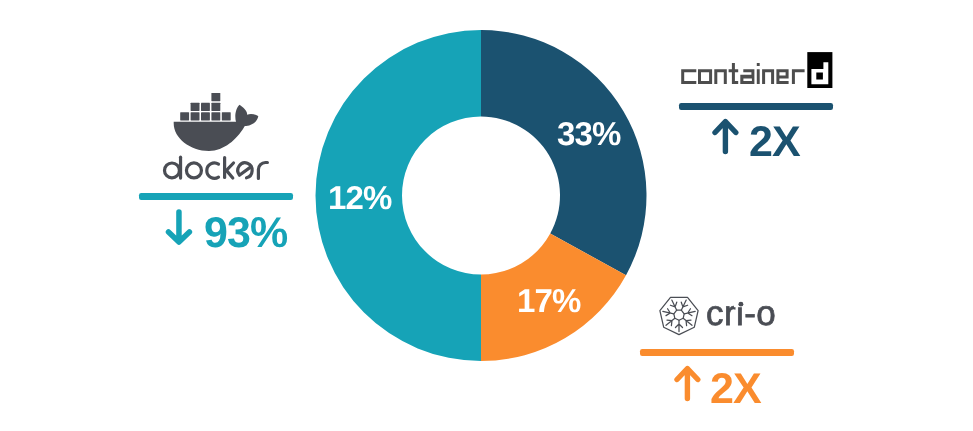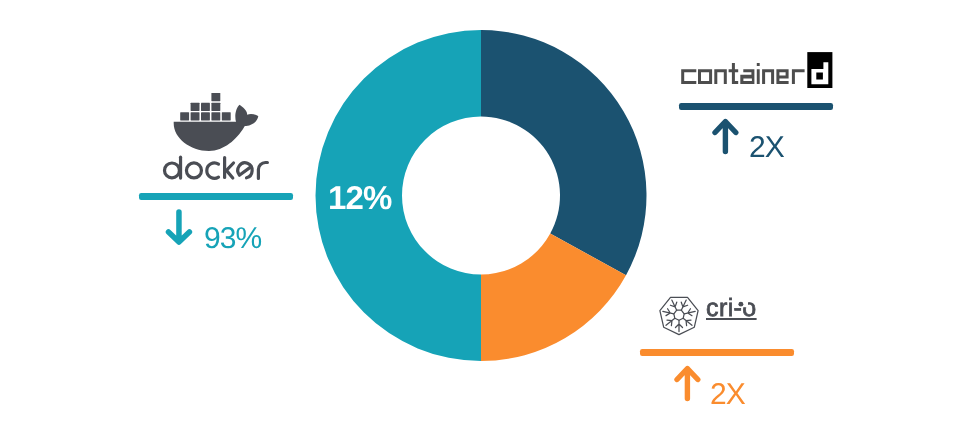--- a/index.html
+++ b/index.html
@@ -10,34 +10,36 @@
   .pct-label{position:absolute;color:#ffffff;font-weight:bold;font-size:33px;letter-spacing:-0.9px;line-height:1;white-space:nowrap;}
   #lbl-50{left:328px;top:181px;}
   #lbl-33{left:557px;top:117px;}
   #lbl-17{left:517px;top:284px;}
   #rule-docker{left:139px;top:193px;width:154px;height:7px;background:#16a3b7;}
   #delta-docker{left:204px;top:212px;color:#16a3b7;}
   #rule-containerd{left:679px;top:103px;width:154px;height:7px;background:#1b5270;}
   #delta-containerd{left:749px;top:121px;color:#1b5270;}
   #rule-crio{left:640px;top:349px;width:154px;height:7px;background:#fa8c2e;}
   #delta-crio{left:710px;top:368px;color:#fa8c2e;}
-  #crio-word{position:absolute;left:706px;top:296px;font-size:25px;color:#4a4d54;line-height:1;letter-spacing:0.4px;white-space:nowrap;text-decoration:underline;-webkit-text-stroke:0.75px #4a4d54;}
+  #crio-word{position:absolute;left:706px;top:296px;font-size:35px;color:#4a4d54;line-height:1;letter-spacing:0.4px;white-space:nowrap;-webkit-text-stroke:0.75px #4a4d54;}
   .rule{position:absolute;border-radius:2.2px;}
-  .delta{position:absolute;font-weight:normal;font-size:30px;letter-spacing:-0.9px;line-height:1;white-space:nowrap;margin-top:12px;}
+  .delta{position:absolute;font-weight:bold;font-size:43px;letter-spacing:-0.9px;line-height:1;white-space:nowrap;}
 </style>
 </head>
 <body>
 
 <div class="stage">
   <svg class="abs" id="donut" width="973" height="431" style="left:0;top:0">
       <path d="M 481 30 A 165.5 165.5 0 0 1 626.0287555472594 275.2302330638339 L 550.2282277234652 233.5585402540355 A 79 79 0 0 0 481 116.5 Z" fill="#1b5270"></path>
       <path d="M 626.0287555472594 275.2302330638339 A 165.5 165.5 0 0 1 481 361 L 481 274.5 A 79 79 0 0 0 550.2282277234652 233.5585402540355 Z" fill="#fa8c2e"></path>
       <path d="M 481 361 A 165.5 165.5 0 0 1 480.99999999999994 30 L 481 116.5 A 79 79 0 0 0 481 274.5 Z" fill="#16a3b7"></path>
     </svg>
   <div class="pct-label" id="lbl-50">12%</div>
+  <div class="pct-label" id="lbl-33">33%</div>
+  <div class="pct-label" id="lbl-17">17%</div>
 
   <div class="card" id="card-docker">
     <svg class="abs" style="left:171px;top:90px;width:92px;height:94px;" viewBox="0 0 92 94">
       <g fill="#4a4d54">
         <rect x="9.2" y="22.3" width="8.9" height="8.1" rx="0.4"></rect>
         <rect x="19.6" y="22.3" width="8.9" height="8.1" rx="0.4"></rect>
         <rect x="30.0" y="22.3" width="8.9" height="8.1" rx="0.4"></rect>
         <rect x="40.4" y="22.3" width="8.9" height="8.1" rx="0.4"></rect>
         <rect x="50.8" y="22.3" width="8.9" height="8.1" rx="0.4"></rect>
         <rect x="19.6" y="12.8" width="8.9" height="8.1" rx="0.4"></rect>

